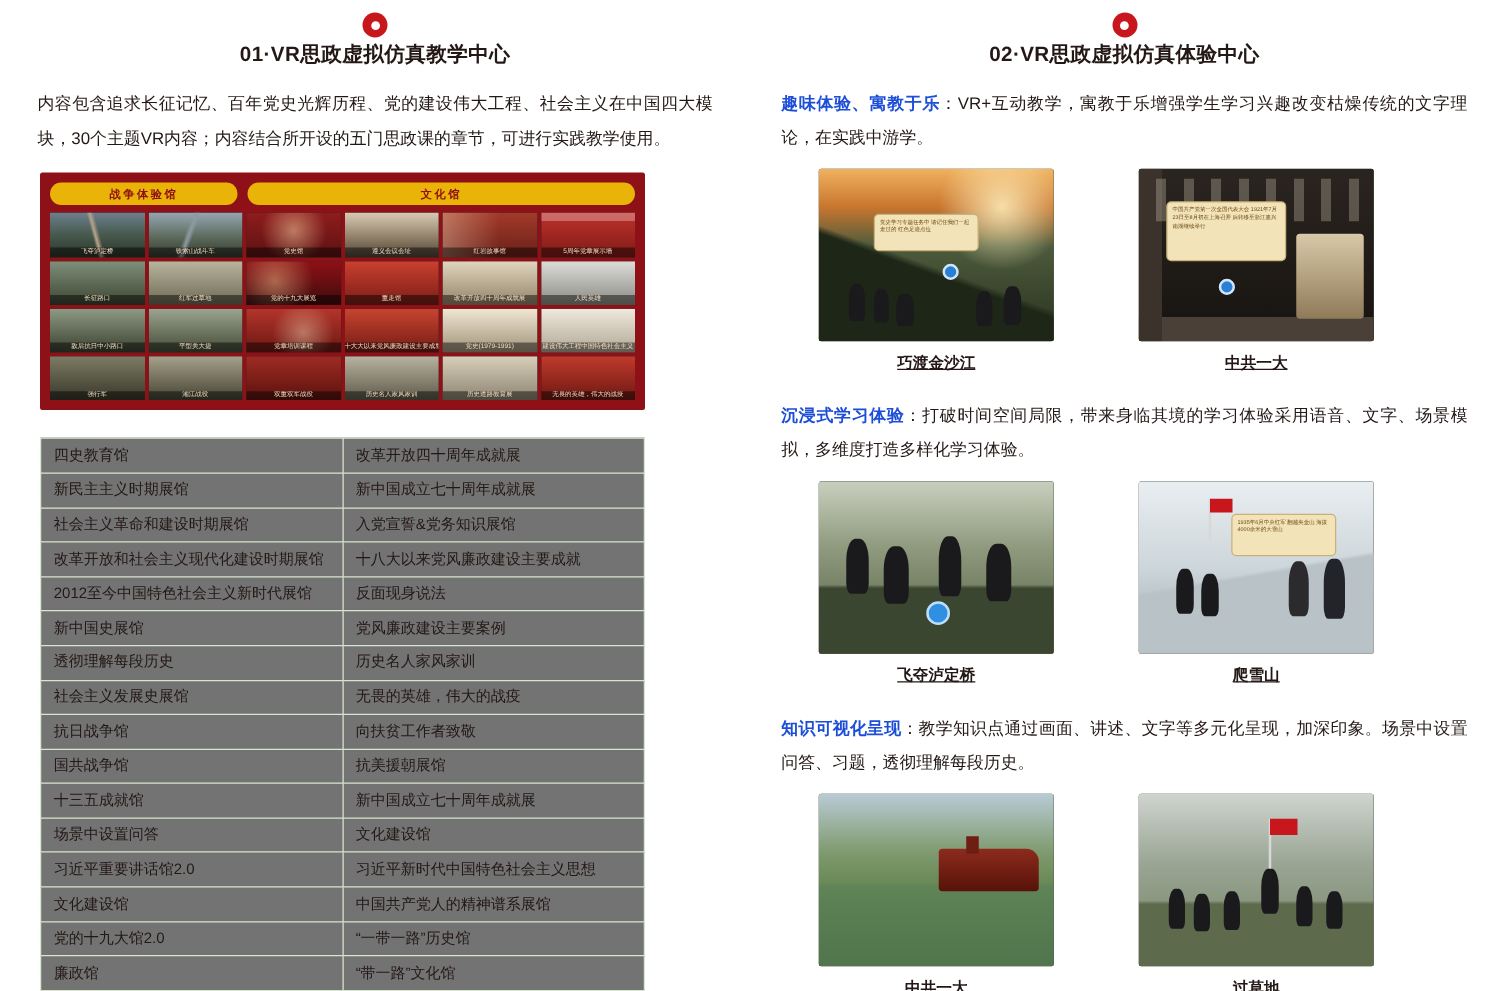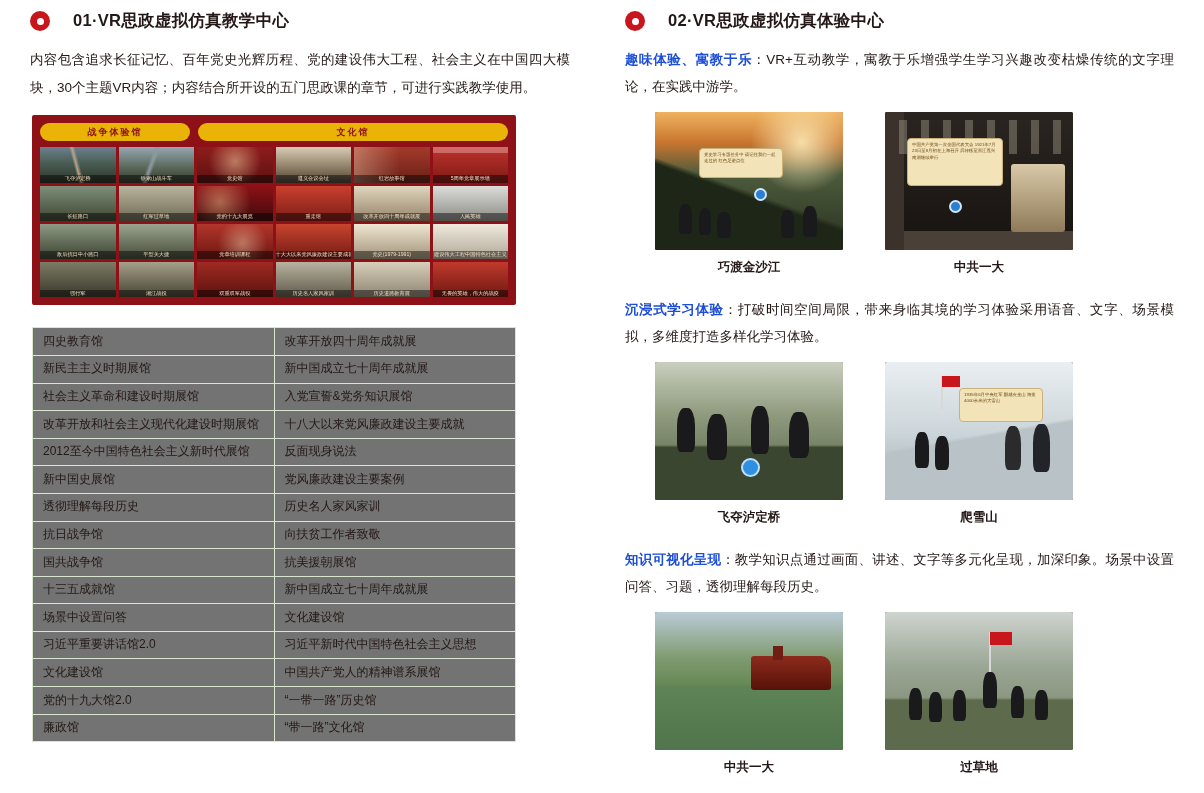--- a/index.html
+++ b/index.html
@@ -10,21 +10,21 @@
     font-family:"Liberation Sans","DejaVu Sans",sans-serif;
     color:#231815;
     overflow:hidden;
   }
   .page { position:relative; width:1204px; height:793px; display:flex; }
   .col { position:relative; }
   .col-left { width:600px; padding:10px 30px 0 30px; }
   .col-right { width:604px; padding:10px 30px 0 25px; }
 
   
-  .sec-head { display:flex; align-items:center; gap:23px; margin:0 0 14px 0; }
+  .sec-head { display:flex; align-items:center; gap:3px; margin:0 0 14px 0;flex-direction:column; }
   .bullet {
     width:20px; height:20px; border-radius:50%;
     background:#c8161d; position:relative; flex:none;
   }
   .bullet::after{
     content:""; position:absolute; left:50%; top:50%;
     width:7px; height:7px; margin:-3.5px 0 0 -3.5px;
     border-radius:50%; background:#ffffff;
   }
   .sec-title { font-size:16.5px; font-weight:bold; letter-spacing:.3px; color:#231815; }
@@ -75,21 +75,21 @@
     padding:5.5px 10px; height:26px;
     line-height:1.3;
   }
   .tbl td:first-child { width:50%; }
 
   
   .sub {
     font-size:13.5px; line-height:2.0; margin:0 0 12px 0; text-align:justify;
   }
   .sub .lead { color:#1d4ed8; font-weight:bold; }
-  .shots { display:flex; gap:42px; margin:0 0 20px 30px; }
+  .shots { display:flex; gap:68px; margin:0 0 20px 30px;text-decoration:underline; }
   .shot { width:188px; }
   .shot .img {
     width:188px; height:138px; border-radius:2px; position:relative;
     overflow:hidden; background:#1d2a1a;
   }
   .shot .lbl {
     text-align:center; font-size:12.5px; font-weight:bold;
     margin-top:9px; color:#231815;
   }
   .plate {
@@ -260,20 +260,24 @@
             <td>2012至今中国特色社会主义新时代展馆</td>
             <td>反面现身说法</td>
           </tr>
         <tr>
             <td>新中国史展馆</td>
             <td>党风廉政建设主要案例</td>
           </tr>
         <tr>
             <td>透彻理解每段历史</td>
             <td>历史名人家风家训</td>
+          </tr>
+        <tr>
+            <td>社会主义发展史展馆</td>
+            <td>无畏的英雄，伟大的战疫</td>
           </tr>
         <tr>
             <td>抗日战争馆</td>
             <td>向扶贫工作者致敬</td>
           </tr>
         <tr>
             <td>国共战争馆</td>
             <td>抗美援朝展馆</td>
           </tr>
         <tr>

